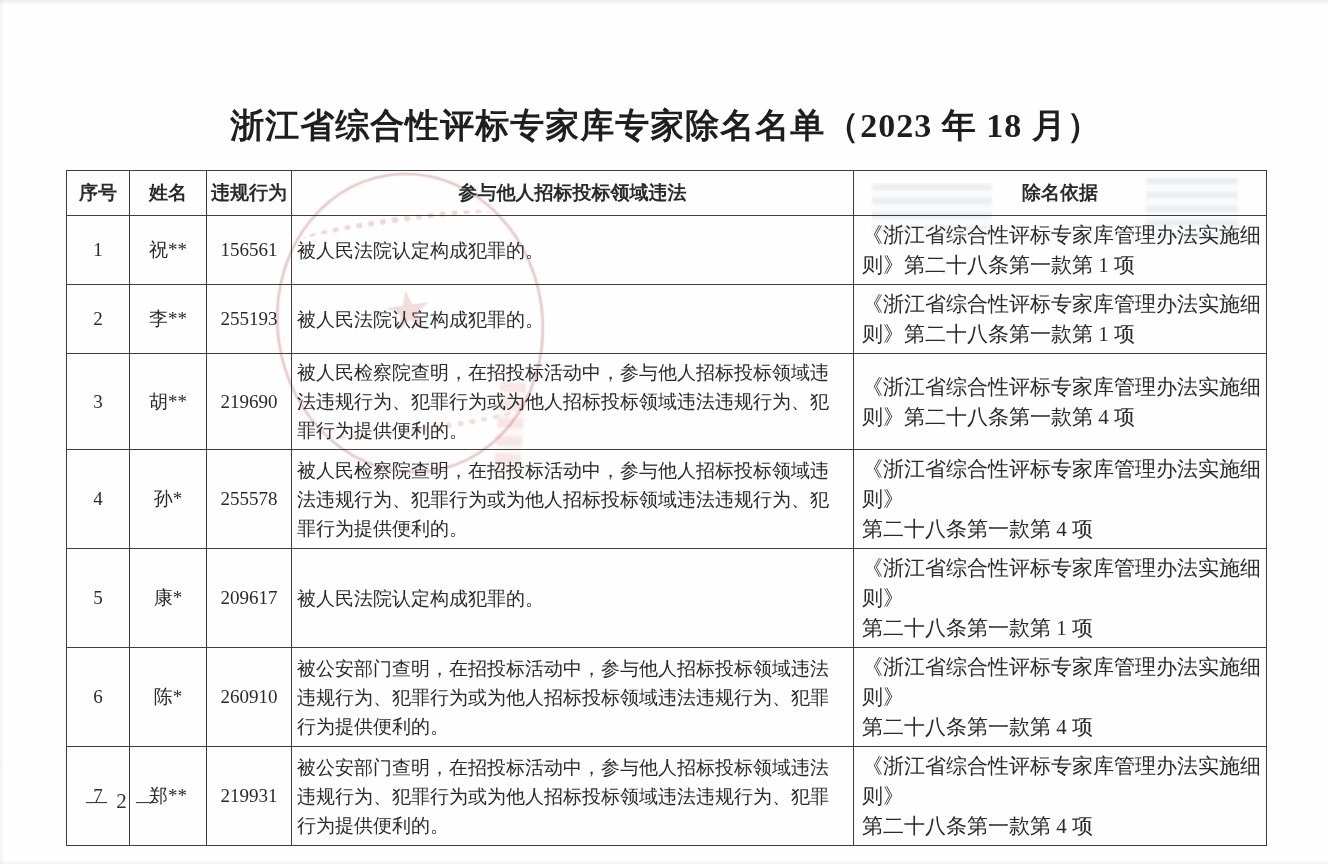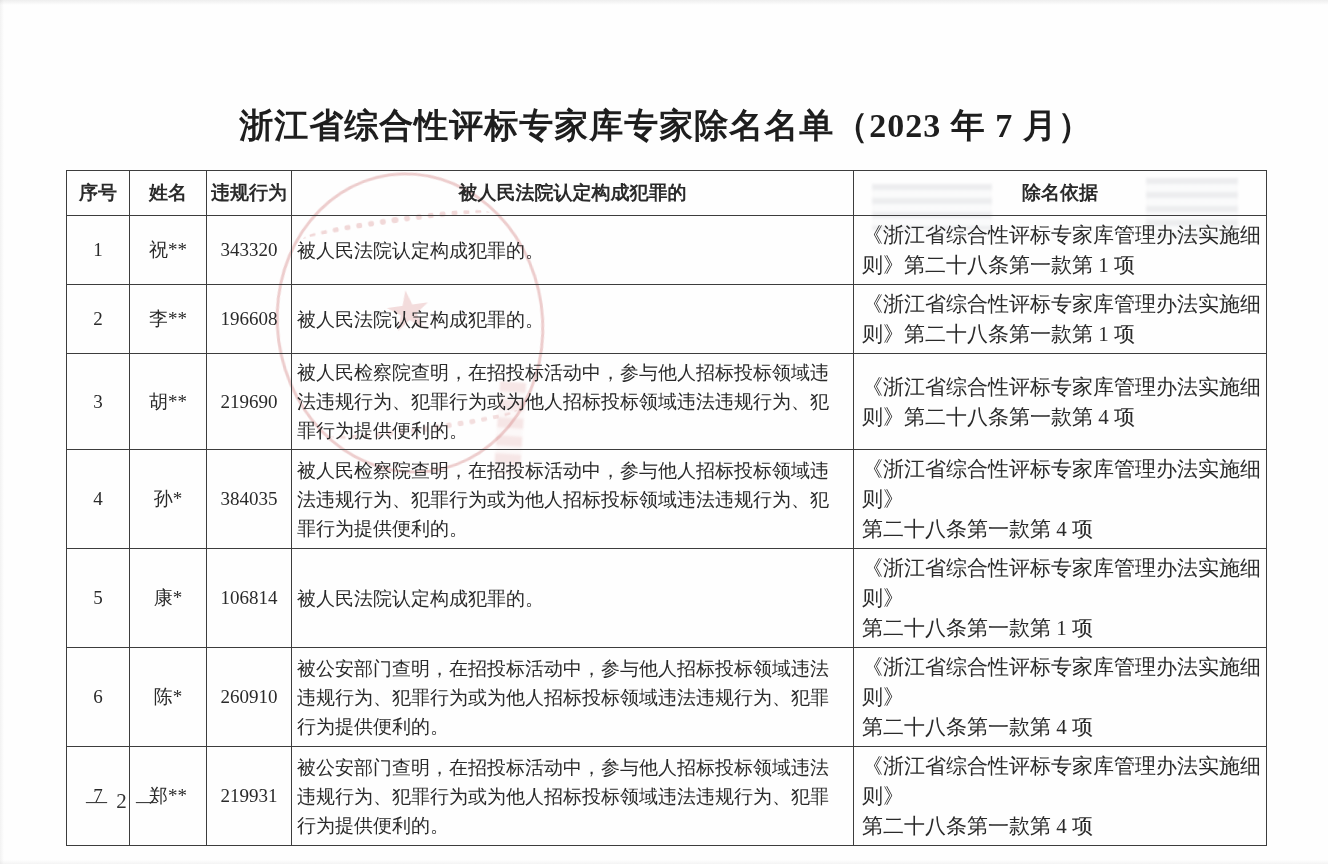--- a/index.html
+++ b/index.html
@@ -138,21 +138,21 @@
     pointer-events: none;
   }
   .ghost-a { left: 872px; top: 184px; width: 120px; height: 46px; }
   .ghost-b { left: 1146px; top: 178px; width: 92px; height: 60px; }
 </style>
 </head>
 <body>
 
 <div class="page">
 
-  <div class="doc-title">浙江省综合性评标专家库专家除名名单（2023 年 7 月）</div>
+  <div class="doc-title">浙江省综合性评标专家库专家除名名单（2023 年 18 月）</div>
 
   <div class="seal">
     <span class="seal-star">★</span>
     <span class="seal-arc-top"></span>
     <span class="seal-arc-bottom"></span>
   </div>
   <div class="seal-tail"></div>
   <div class="ghost-a"></div>
   <div class="ghost-b"></div>
 
@@ -162,68 +162,68 @@
       <col style="width:77px">
       <col style="width:85px">
       <col style="width:562px">
       <col style="width:413px">
     </colgroup>
     <tbody>
       <tr style="height:45px">
         <th class="hdr">序号</th>
         <th class="hdr">姓名</th>
         <th class="hdr">违规行为</th>
-        <th class="hdr">被人民法院认定构成犯罪的</th>
+        <th class="hdr">参与他人招标投标领域违法</th>
         <th class="hdr">除名依据</th>
       </tr>
 
       <tr style="height:65px">
         <td class="c-no">1</td>
         <td class="c-name">祝**</td>
-        <td class="c-id">343320</td>
+        <td class="c-id">156561</td>
         <td class="c-circ">被人民法院认定构成犯罪的。</td>
         <td class="c-basis">《浙江省综合性评标专家库管理办法实施细
 则》第二十八条第一款第 1 项</td>
       </tr>
 
       <tr style="height:62px">
         <td class="c-no">2</td>
         <td class="c-name">李**</td>
-        <td class="c-id">196608</td>
+        <td class="c-id">255193</td>
         <td class="c-circ">被人民法院认定构成犯罪的。</td>
         <td class="c-basis">《浙江省综合性评标专家库管理办法实施细
 则》第二十八条第一款第 1 项</td>
       </tr>
 
       <tr style="height:91px">
         <td class="c-no">3</td>
         <td class="c-name">胡**</td>
         <td class="c-id">219690</td>
         <td class="c-circ">被人民检察院查明，在招投标活动中，参与他人招标投标领域违
 法违规行为、犯罪行为或为他人招标投标领域违法违规行为、犯
 罪行为提供便利的。</td>
         <td class="c-basis">《浙江省综合性评标专家库管理办法实施细
 则》第二十八条第一款第 4 项</td>
       </tr>
 
       <tr style="height:87px">
         <td class="c-no">4</td>
         <td class="c-name">孙*</td>
-        <td class="c-id">384035</td>
+        <td class="c-id">255578</td>
         <td class="c-circ">被人民检察院查明，在招投标活动中，参与他人招标投标领域违
 法违规行为、犯罪行为或为他人招标投标领域违法违规行为、犯
 罪行为提供便利的。</td>
         <td class="c-basis">《浙江省综合性评标专家库管理办法实施细则》
 第二十八条第一款第 4 项</td>
       </tr>
 
       <tr style="height:62px">
         <td class="c-no">5</td>
         <td class="c-name">康*</td>
-        <td class="c-id">106814</td>
+        <td class="c-id">209617</td>
         <td class="c-circ">被人民法院认定构成犯罪的。</td>
         <td class="c-basis">《浙江省综合性评标专家库管理办法实施细则》
 第二十八条第一款第 1 项</td>
       </tr>
 
       <tr style="height:93px">
         <td class="c-no">6</td>
         <td class="c-name">陈*</td>
         <td class="c-id">260910</td>
         <td class="c-circ">被公安部门查明，在招投标活动中，参与他人招标投标领域违法

